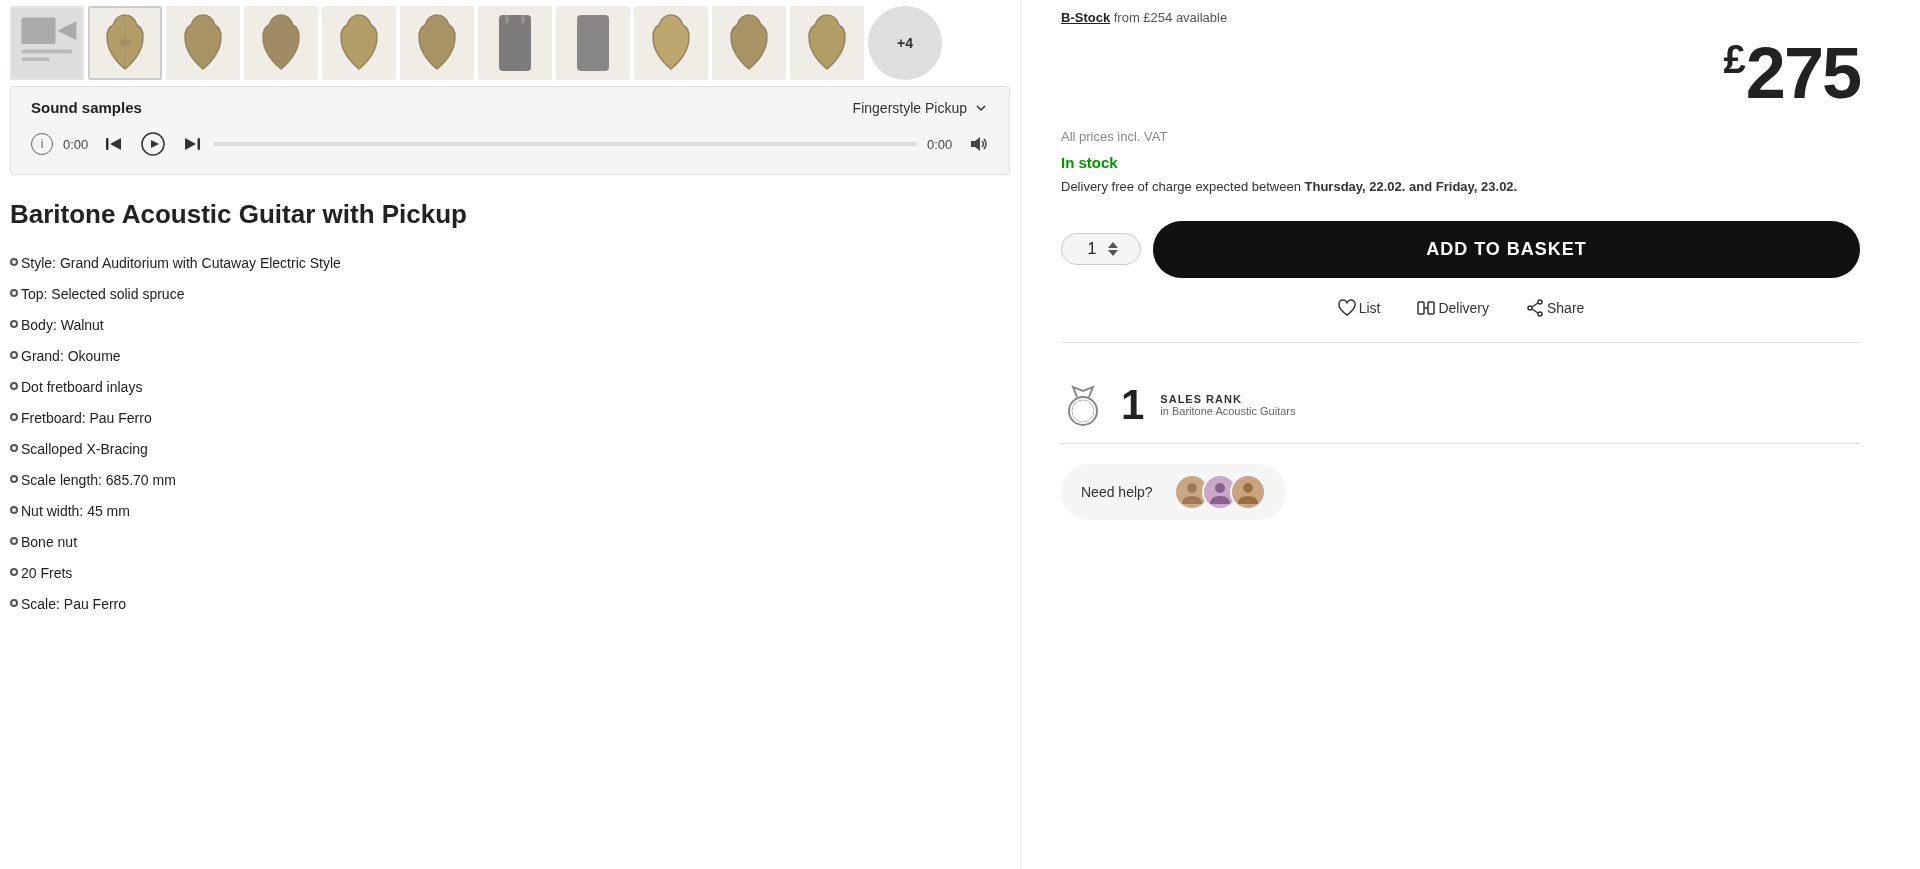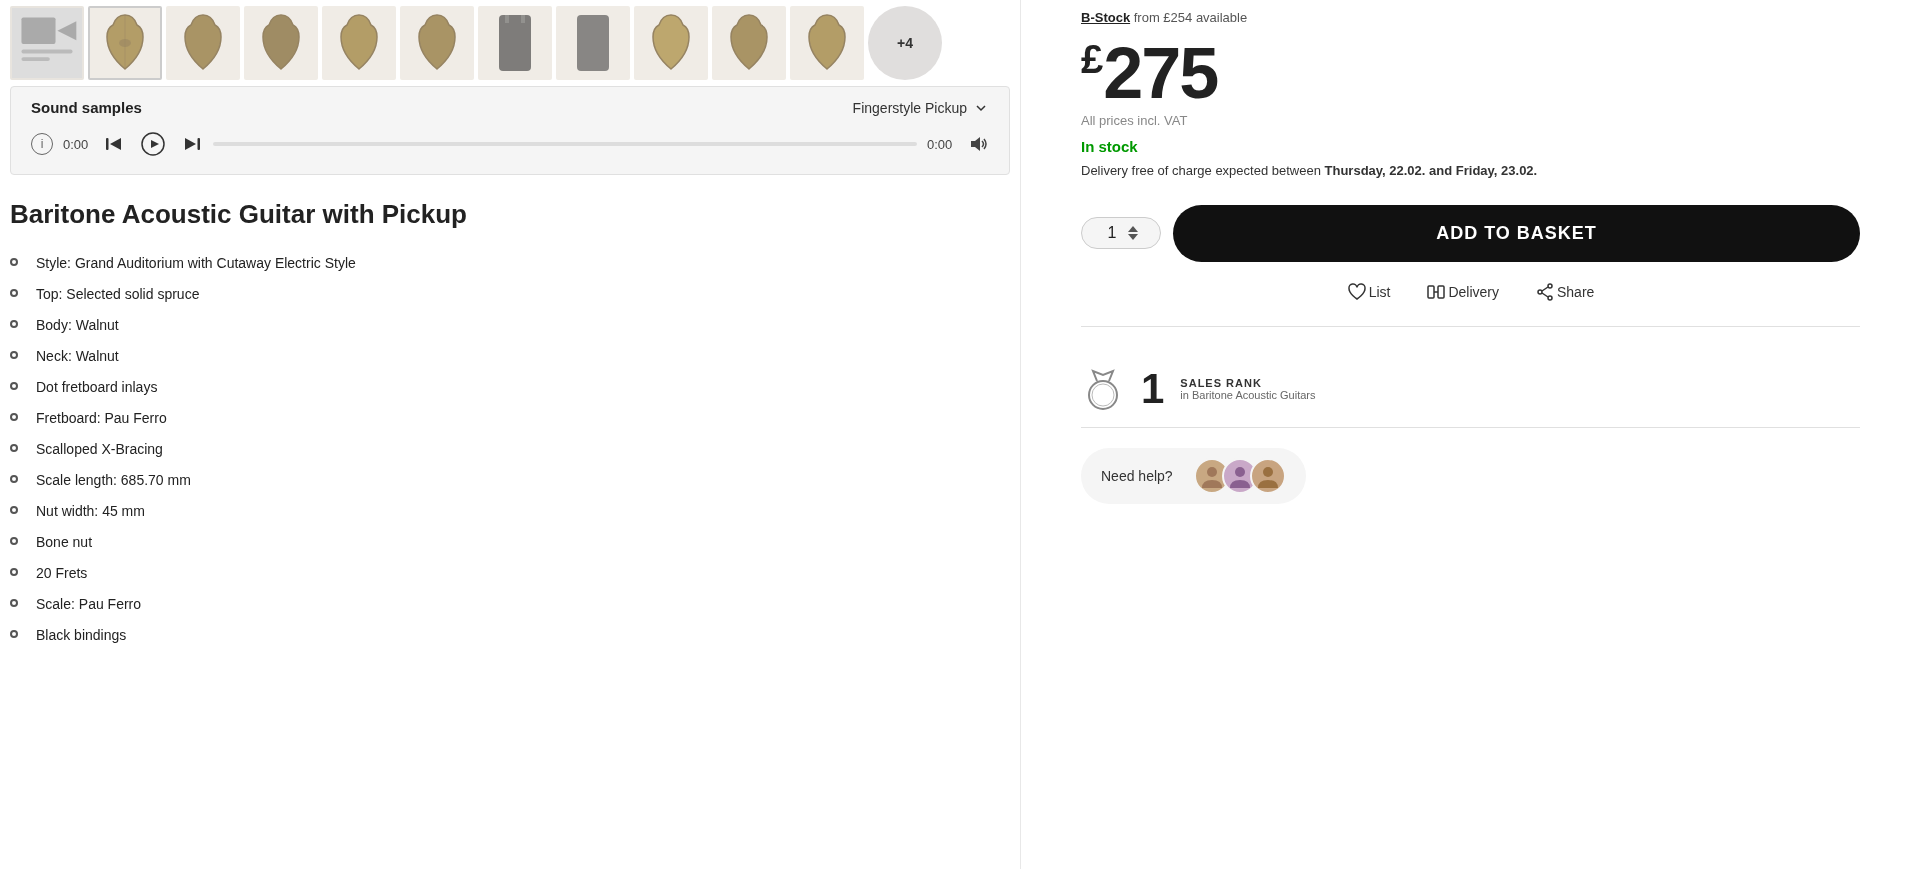--- a/index.html
+++ b/index.html
@@ -189,59 +189,60 @@
     }
 
     
     .spec-list {
       list-style: none;
       padding: 0 10px;
     }
     .spec-list li {
       display: flex;
       align-items: flex-start;
-      gap: 18px;
+      gap: 3px;
       padding: 5px 0;
       font-size: 14px;
       color: #222;
       line-height: 1.5;
     }
     .spec-bullet {
       width: 8px;
       height: 8px;
       border-radius: 50%;
       border: 2px solid #555;
       flex-shrink: 0;
       margin-top: 5px;
     }
 
     
     .right-panel {
       flex: 1;
-      padding: 10px 60px 30px 60px;
+      padding: 10px 60px 30px 40px;
       border-left: 1px solid #e8e8e8;
     }
 
     .bstock-link {
       font-size: 13px;
       color: #555;
       margin-bottom: 12px;
     }
     .bstock-link a {
       color: #222;
       text-decoration: underline;
       font-weight: 600;
     }
 
     .price-main {
       font-size: 72px;
       font-weight: 700;
       line-height: 1;
-      margin-bottom: 4px;
+      margin-bottom: 20px;
       letter-spacing: -2px;
+      text-align: right;
     }
     .price-currency {
       font-size: 40px;
       font-weight: 700;
       vertical-align: super;
       letter-spacing: 0;
     }
 
     .vat-note {
       font-size: 13px;
@@ -552,21 +553,21 @@
       <li>
           <span class="spec-bullet"></span>
           <span>Top: Selected solid spruce</span>
         </li>
       <li>
           <span class="spec-bullet"></span>
           <span>Body: Walnut</span>
         </li>
       <li>
           <span class="spec-bullet"></span>
-          <span>Neck: Walnut</span>
+          <span>Grand: Okoume</span>
         </li>
       <li>
           <span class="spec-bullet"></span>
           <span>Dot fretboard inlays</span>
         </li>
       <li>
           <span class="spec-bullet"></span>
           <span>Fretboard: Pau Ferro</span>
         </li>
       <li>
@@ -585,24 +586,20 @@
           <span class="spec-bullet"></span>
           <span>Bone nut</span>
         </li>
       <li>
           <span class="spec-bullet"></span>
           <span>20 Frets</span>
         </li>
       <li>
           <span class="spec-bullet"></span>
           <span>Scale: Pau Ferro</span>
-        </li>
-      <li>
-          <span class="spec-bullet"></span>
-          <span>Black bindings</span>
         </li>
     </ul>
   </div>
 
   <div class="right-panel">
 
     <div class="bstock-link">
       <a>B-Stock</a><span> from £254 available</span>
     </div>
 

